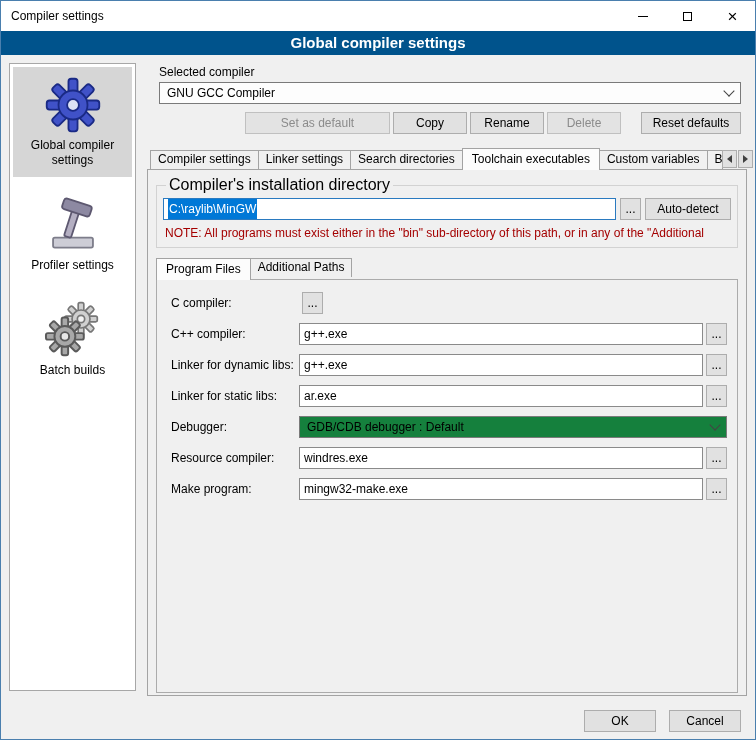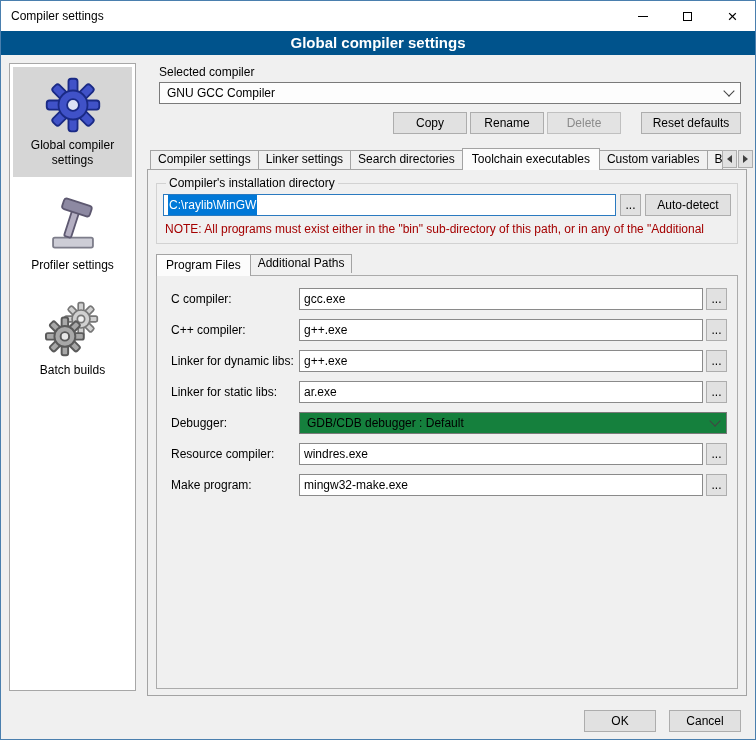--- a/index.html
+++ b/index.html
@@ -44,21 +44,21 @@
   .tab.clipped{width:40px;overflow:hidden}
   .tab-scrollers{margin-left:auto;display:flex;gap:1px;margin-bottom:1px}
   .scroll-btn{width:15px;height:18px}
   .arr{width:0;height:0;border:4px solid transparent;display:block}
   .arr.left{border-right:5px solid #404040;border-left:none}
   .arr.right{border-left:5px solid #404040;border-right:none}
   .tabpanel{box-sizing:border-box;border:1px solid #a3a3a3;background:#f0f0f0;height:527px;position:relative;z-index:1}
 
   
   .groupbox{margin:6px 8px 0 8px;border:1px solid #d2d2d2;padding:3px 6px 7px 6px;min-inline-size:0}
-  .groupbox legend{padding:0 3px;margin-left:3px;font-size:12px}
+  .groupbox legend{padding:0 3px;margin-left:3px;font-size:16px}
   .dir-row{display:flex;align-items:center;gap:4px;margin-top:1px}
   .text-input{box-sizing:border-box;height:22px;background:#fff;border:1px solid #8a8a8a;display:flex;align-items:center;padding:0 4px;overflow:hidden;white-space:nowrap}
   .dir-input{flex:1;border-color:#2a7ac0}
   .sel{background:#0078d7;color:#fff;padding:10px 1px}
   .browse{width:21px;flex:none}
   .autodetect{width:86px;flex:none}
   .note{margin:6px 0 0 2px;color:#a40000;white-space:nowrap;overflow:hidden}
 
   
   .inner-tabstrip{display:flex;margin:10px 0 0 8px;position:relative;z-index:2}
@@ -151,20 +151,21 @@
 
     <div class="main">
       <div class="sc-label">Selected compiler</div>
 
       <div class="combo combo-top">
         <span>GNU GCC Compiler</span>
         <span class="chev"></span>
       </div>
 
       <div class="btn-row">
+        <button class="btn w145 disabled">Set as default</button>
         <button class="btn w74">Copy</button>
         <button class="btn w74">Rename</button>
         <button class="btn w74 disabled">Delete</button>
         <button class="btn w100">Reset defaults</button>
       </div>
 
       <div class="tabstrip">
         <div class="tab">Compiler settings</div>
         <div class="tab">Linker settings</div>
         <div class="tab">Search directories</div>
@@ -197,23 +198,20 @@
 
         <div class="inner-tabstrip">
           <div class="tab active">Program Files</div>
           <div class="tab">Additional Paths</div>
         </div>
 
         <div class="inner-panel">
 
           <div class="field-row">
             <span class="field-label">C compiler:</span>
-            <div class="text-input field-input">
-                <span>gcc.exe</span>
-              </div>
             <button class="btn browse">...</button>
           </div>
 
           <div class="field-row">
             <span class="field-label">C++ compiler:</span>
             <div class="text-input field-input">
                 <span>g++.exe</span>
               </div>
             <button class="btn browse">...</button>
           </div>

